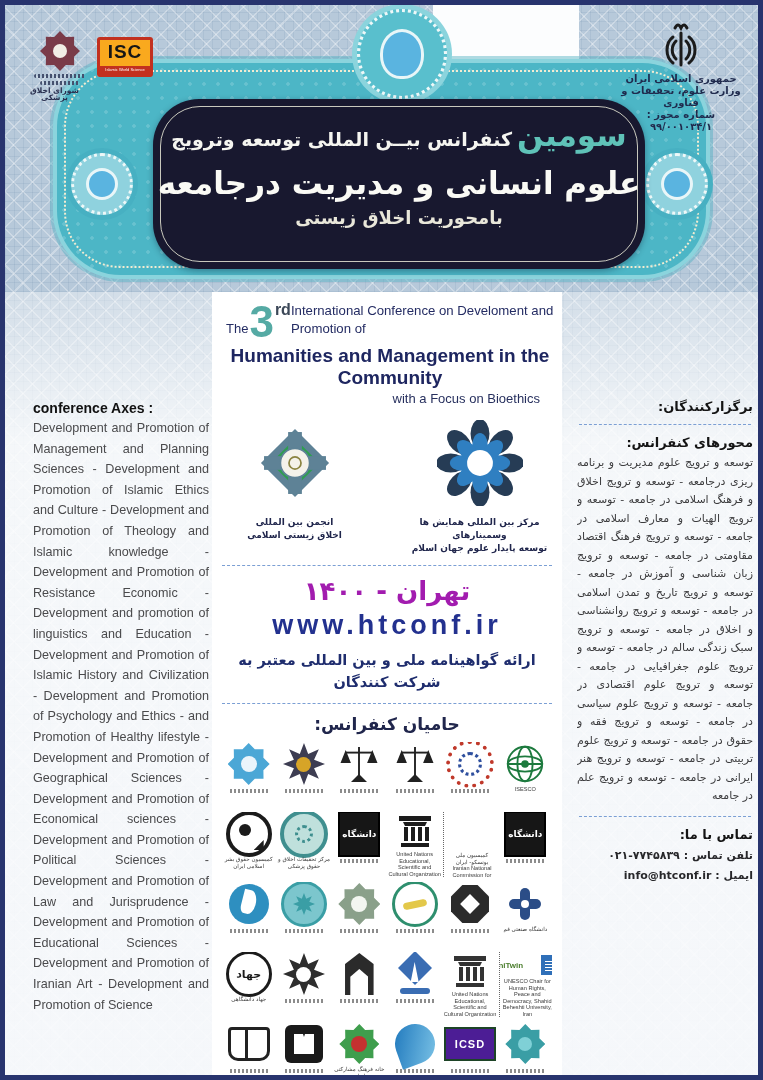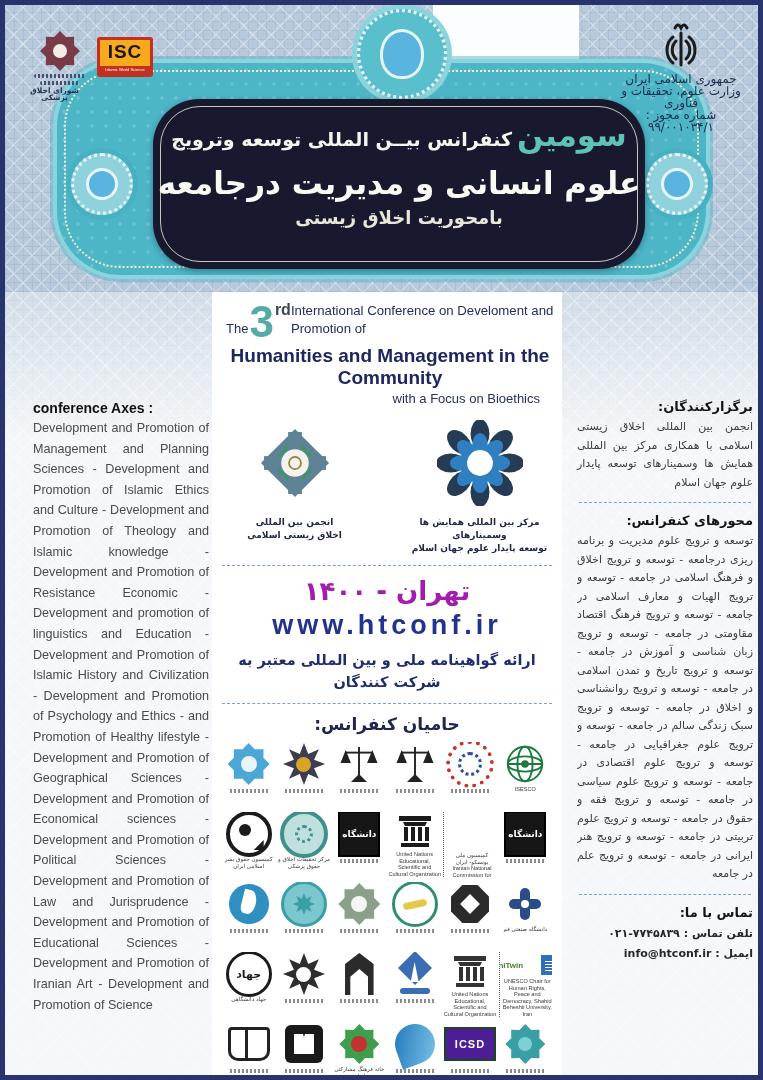--- a/index.html
+++ b/index.html
@@ -45,21 +45,21 @@
   .medlogo .fl:after{content:"";position:absolute;inset:13px;border-radius:50%;background:#f2eee6;}
   .squig{height:4px;margin:3px auto;background:repeating-linear-gradient(90deg,#44506e 0 2px,transparent 2px 4px);border-radius:2px;}
   .medlogo .cap{font-size:7.5px;font-weight:bold;color:#2a3050;margin-top:2px;}
   .isc{position:absolute;left:92px;top:32px;width:56px;height:40px;background:#f9a91e;border:3px solid #c2301f;
     border-radius:3px;text-align:center;box-sizing:border-box;}
   .isc .big{font-family:"Liberation Sans",sans-serif;font-size:19px;font-weight:bold;color:#161616;line-height:24px;letter-spacing:1px;}
   .isc .strip{position:absolute;left:0;right:0;bottom:0;height:8px;background:#c2301f;color:#fff;
     font-family:"Liberation Sans",sans-serif;font-size:4px;line-height:8px;overflow:hidden;}
   .gov{position:absolute;right:12px;top:16px;width:130px;text-align:center;}
   .gov svg{display:block;margin:0 auto;}
-  .gov .gl{font-size:12px;font-weight:normal;color:#1f2a4d;line-height:12px;direction:rtl;}
+  .gov .gl{font-size:10px;font-weight:bold;color:#1f2a4d;line-height:12px;direction:rtl;}
   
   .lower-overlay{position:absolute;left:0;right:0;top:287px;bottom:0;
     background:linear-gradient(180deg, rgba(255,255,255,.38) 0, rgba(255,255,255,.86) 150px, rgba(250,251,253,.93) 100%);}
   .centerpanel{position:absolute;left:207px;top:287px;width:350px;bottom:0;background:#fff;padding:10px 8px 0 8px;box-sizing:border-box;}
   
   .etitle{font-family:"Liberation Sans",sans-serif;color:#242c63;position:relative;padding-left:6px;}
   .et-row{display:flex;align-items:flex-end;justify-content:center;}
   .et-the{font-size:13px;line-height:18px;padding-bottom:3px;}
   .et-num{font-size:44px;line-height:38px;font-weight:bold;color:#55aaa4;padding:0 1px;}
   .et-ord{font-size:16px;line-height:16px;color:#3c4858;align-self:flex-start;font-weight:bold;}
@@ -507,21 +507,20 @@
       </div>
   </div>
 
   <div class="axesL">
     <h3>conference Axes :</h3>
     <div class="body">Development and Promotion of Management and Planning Sciences - Development and Promotion of Islamic Ethics and Culture - Development and Promotion of Theology and Islamic knowledge - Development and Promotion of Resistance Economic - Development and promotion of linguistics and Education - Development and Promotion of Islamic History and Civilization - Development and Promotion of Psychology and Ethics - and Promotion of Healthy lifestyle - Development and Promotion of Geographical Sciences - Development and Promotion of Economical sciences - Development and Promotion of Political Sciences - Development and Promotion of Law and Jurisprudence - Development and Promotion of Educational Sciences - Development and Promotion of Iranian Art - Development and Promotion of Science</div>
   </div>
 
   <div class="colR">
     <h3>برگزارکنندگان:</h3>
-    <div class="p">انجمن بین المللی اخلاق زیستی اسلامی با همکاری مرکز بین المللی همایش ها وسمینارهای توسعه پایدار علوم جهان اسلام</div>
     <hr class="dashsep">
     <h3>محورهای کنفرانس:</h3>
     <div class="p axes">توسعه و ترویج علوم مدیریت و برنامه ریزی درجامعه - توسعه و ترویج اخلاق و فرهنگ اسلامی در جامعه - توسعه و ترویج الهیات و معارف اسلامی در جامعه - توسعه و ترویج فرهنگ اقتصاد مقاومتی در جامعه - توسعه و ترویج زبان شناسی و آموزش در جامعه - توسعه و ترویج تاریخ و تمدن اسلامی در جامعه - توسعه و ترویج روانشناسی و اخلاق در جامعه - توسعه و ترویج سبک زندگی سالم در جامعه - توسعه و ترویج علوم جغرافیایی در جامعه - توسعه و ترویج علوم اقتصادی در جامعه - توسعه و ترویج علوم سیاسی در جامعه - توسعه و ترویج فقه و حقوق در جامعه - توسعه و ترویج علوم تربیتی در جامعه - توسعه و ترویج هنر ایرانی در جامعه - توسعه و ترویج علم در جامعه</div>
     <hr class="dashsep">
     <div class="contact">
       <h3>تماس با ما:</h3>
       <div class="line">
         <span>تلفن تماس :</span> <span class="ltr">۰۲۱-۷۷۴۵۸۳۹</span>
       </div>
       <div class="line">

